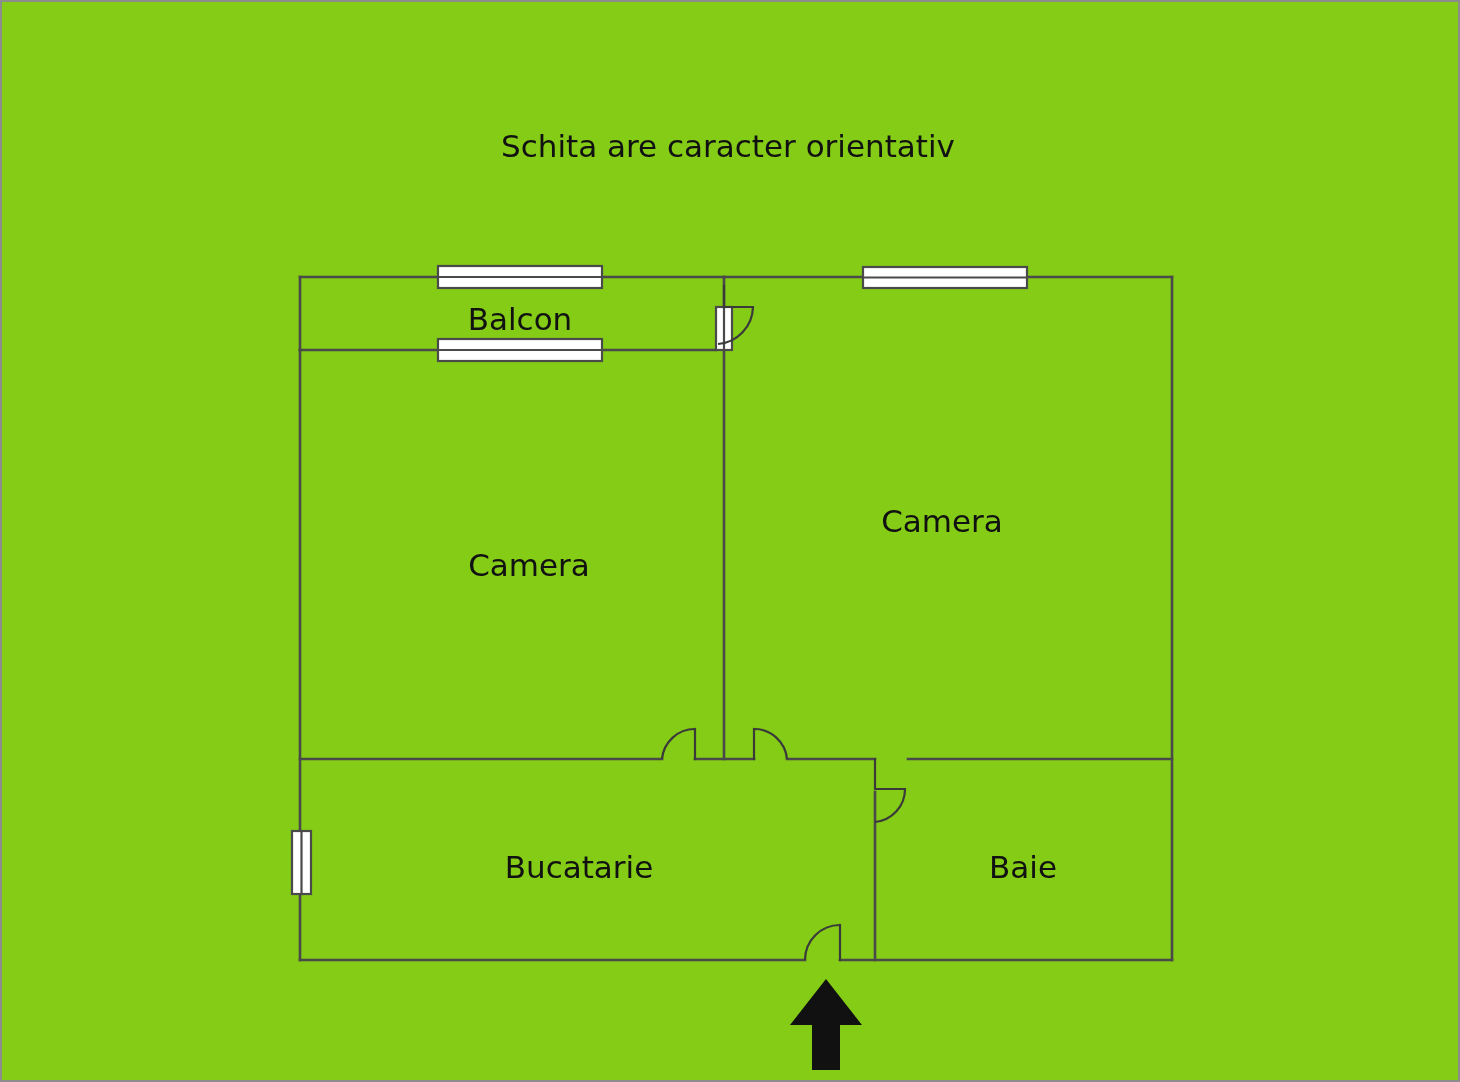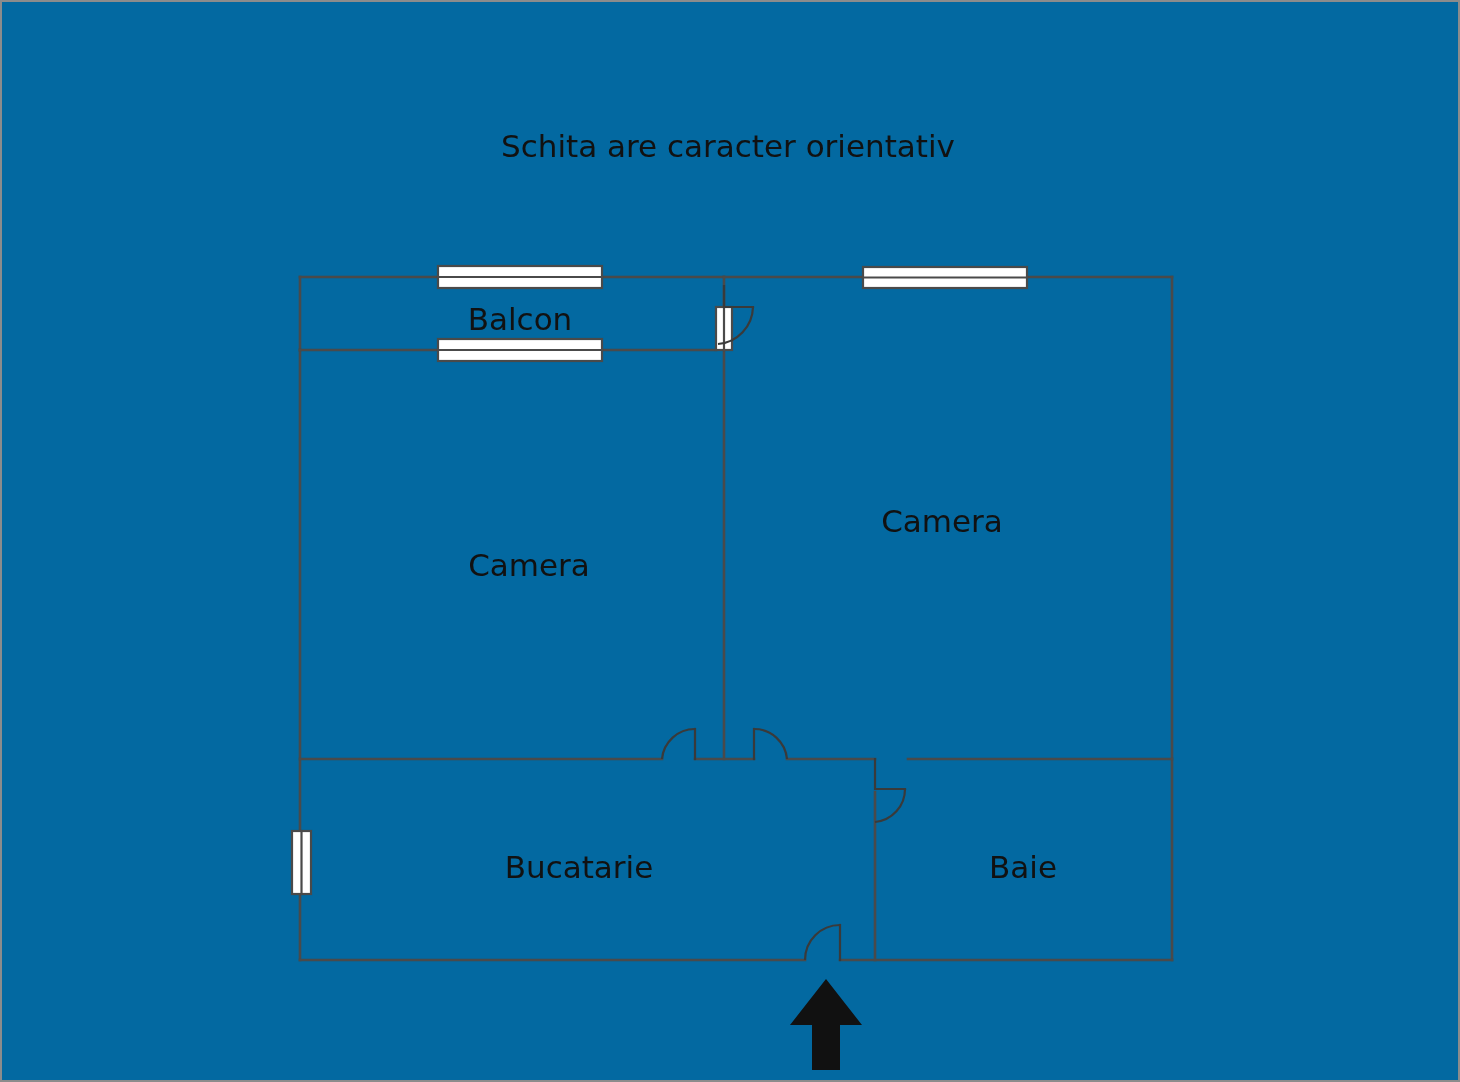--- a/index.html
+++ b/index.html
@@ -10,21 +10,21 @@
   body {
     width: 1460px;
     height: 1082px;
     font-family: "DejaVu Sans", sans-serif;
     overflow: hidden;
   }
   #page {
     position: relative;
     width: 1460px;
     height: 1082px;
-    background: #0369a1;
+    background: #84cc16;
     box-sizing: border-box;
     border: 2px solid #8c8c8c;
   }
   #plan-svg {
     position: absolute;
     left: 0;
     top: 0;
     width: 1460px;
     height: 1082px;
     display: block;

